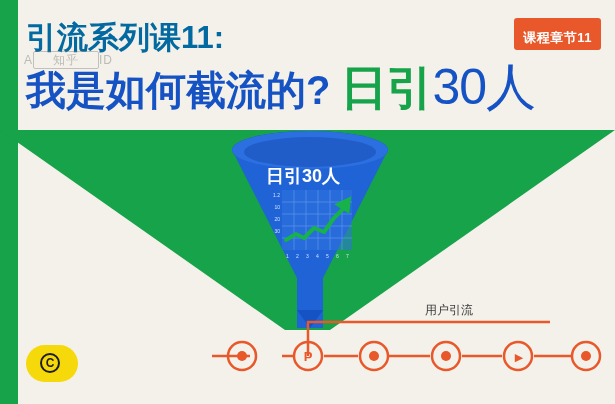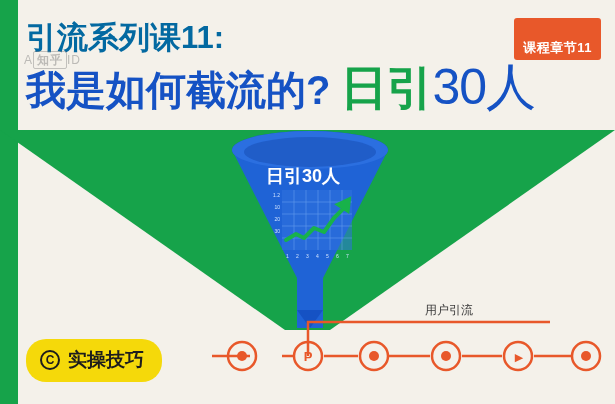--- a/index.html
+++ b/index.html
@@ -28,21 +28,21 @@
 
   
   .chapter-badge {
     position: absolute;
     right: 14px; top: 18px;
     background: #e8582a;
     color: #ffffff;
     font-size: 13px;
     font-weight: bold;
     letter-spacing: 0.5px;
-    padding: 23px 9px 6px 9px;
+    padding: 13px 9px 6px 9px;
     border-radius: 3px;
     line-height: 1;
   }
 
   
   .headline {
     position: absolute;
     left: 26px; top: 20px;
     width: 560px;
   }
@@ -87,23 +87,22 @@
     position: absolute;
     left: 24px; top: 52px;
     font-size: 12px;
     color: rgba(120,120,120,0.45);
     letter-spacing: 1px;
     z-index: 30;
     font-family: "Liberation Sans", sans-serif;
   }
   .watermark .wm-box {
     border: 1px solid rgba(120,120,120,0.4);
-    padding: 1px 3px;
+    padding: 1px 19px;
     border-radius: 2px;
-    font-weight: bold;
   }
 
   
   .green-chevron {
     position: absolute;
     left: 0; top: 130px;
     width: 615px; height: 200px;
     z-index: 1;
   }
 
@@ -273,16 +272,15 @@
     <g>
       <circle cx="396" cy="56" r="14" fill="none" stroke="#e8582a" stroke-width="2.5"></circle>
       <circle cx="396" cy="56" r="5" fill="#e8582a"></circle>
     </g>
   </svg>
 
   <div class="flow-label">用户引流</div>
 
   <div class="skill-pill">
     <span class="copyright">C</span>
-    <span class="txt">实操技巧</span>
   </div>
 
 </div>
 
 </body></html>

